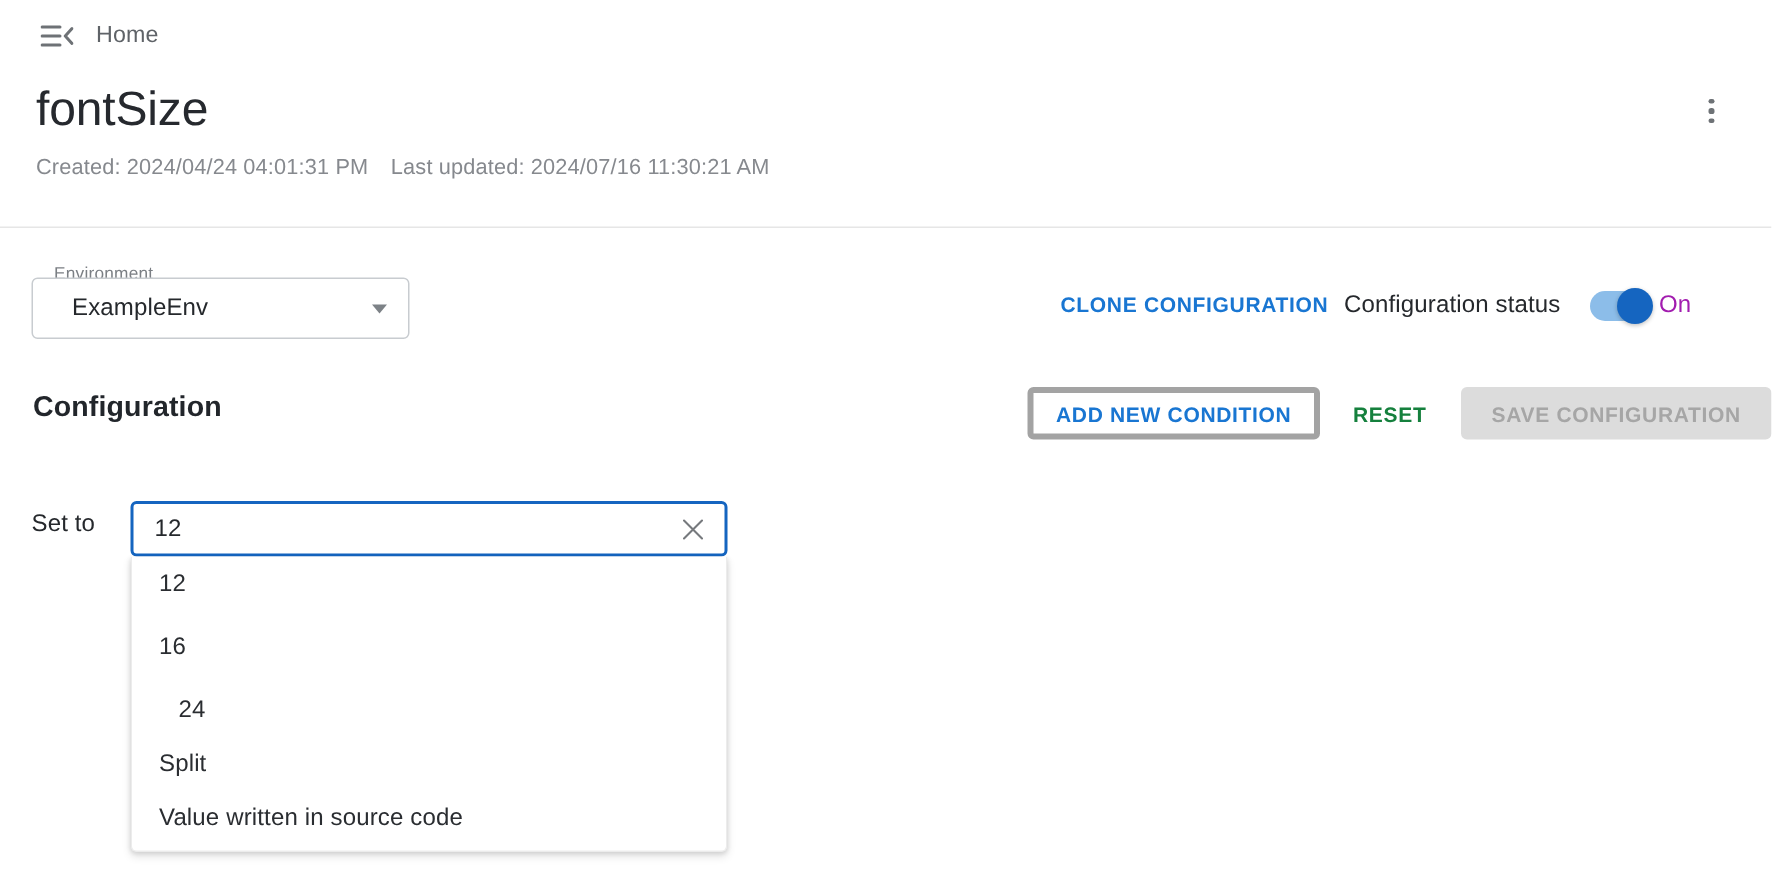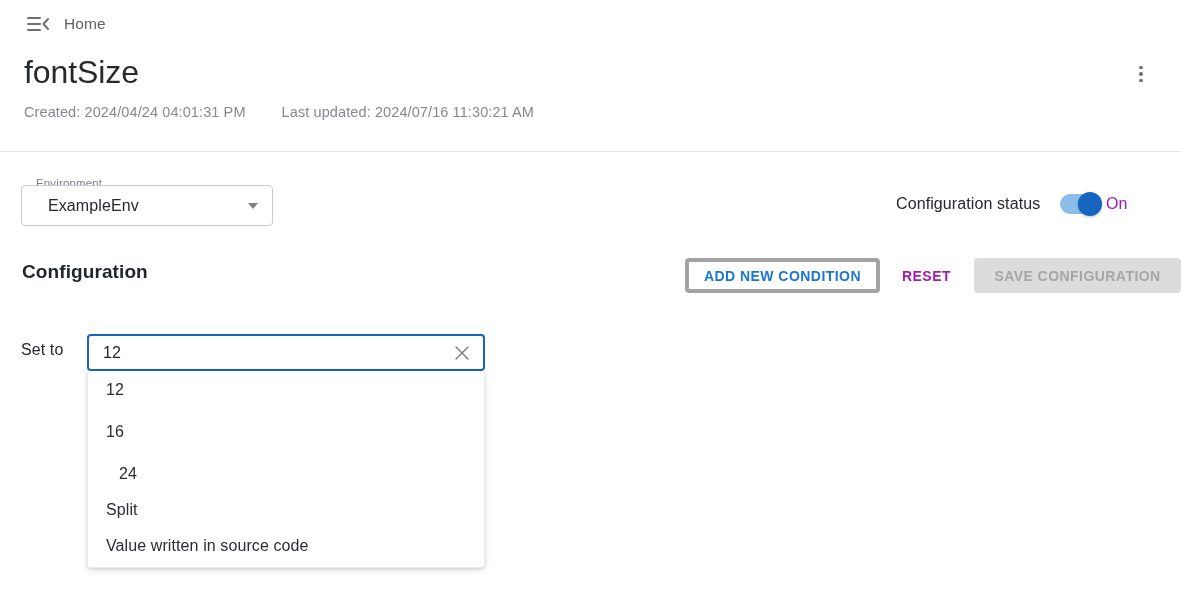--- a/index.html
+++ b/index.html
@@ -41,21 +41,21 @@
   .page-title {
     font-size: 32px;
     font-weight: 400;
     color: #26292e;
     line-height: 40px;
     letter-spacing: -0.1px;
   }
   .meta-row {
     margin-top: 12px;
     display: flex;
-    gap: 36px;
+    gap: 15px;
     font-size: 14.5px;
     color: #86898e;
     letter-spacing: .1px;
   }
 
   .more-vert-icon {
     position: absolute;
     right: 26px; top: 60px;
     width: 28px; height: 28px;
     display: flex; flex-direction: column;
@@ -176,21 +176,21 @@
   }
   .btn-text {
     position: absolute;
     left: 894px; top: 258px;
     height: 35px;
     padding: 0 8px;
     display: flex; align-items: center;
     background: transparent;
     border: none;
     font-size: 14px; font-weight: bold;
-    color: #a21caf;
+    color: #15803d;
     letter-spacing: .45px;
     font-family: "Liberation Sans", sans-serif;
     cursor: pointer;
   }
   .btn-disabled {
     position: absolute;
     left: 974px; top: 258px;
     width: 207px; height: 35px;
     display: flex; align-items: center; justify-content: center;
     border: none; border-radius: 4px;
@@ -293,20 +293,21 @@
   </div>
 
   <div class="divider"></div>
 
   <div class="env-legend">Environment</div>
   <div class="env-select">
     <span class="env-value">ExampleEnv</span>
     <span class="caret-down-icon"></span>
   </div>
 
+  <div class="clone-link">CLONE CONFIGURATION</div>
   <div class="status-label">Configuration status</div>
   <div class="switch">
     <span class="thumb"></span>
   </div>
   <div class="switch-state">On</div>
 
   <div class="config-heading">Configuration</div>
 
   <div class="btn-outlined">ADD NEW CONDITION</div>
   <button class="btn-text">RESET</button>

